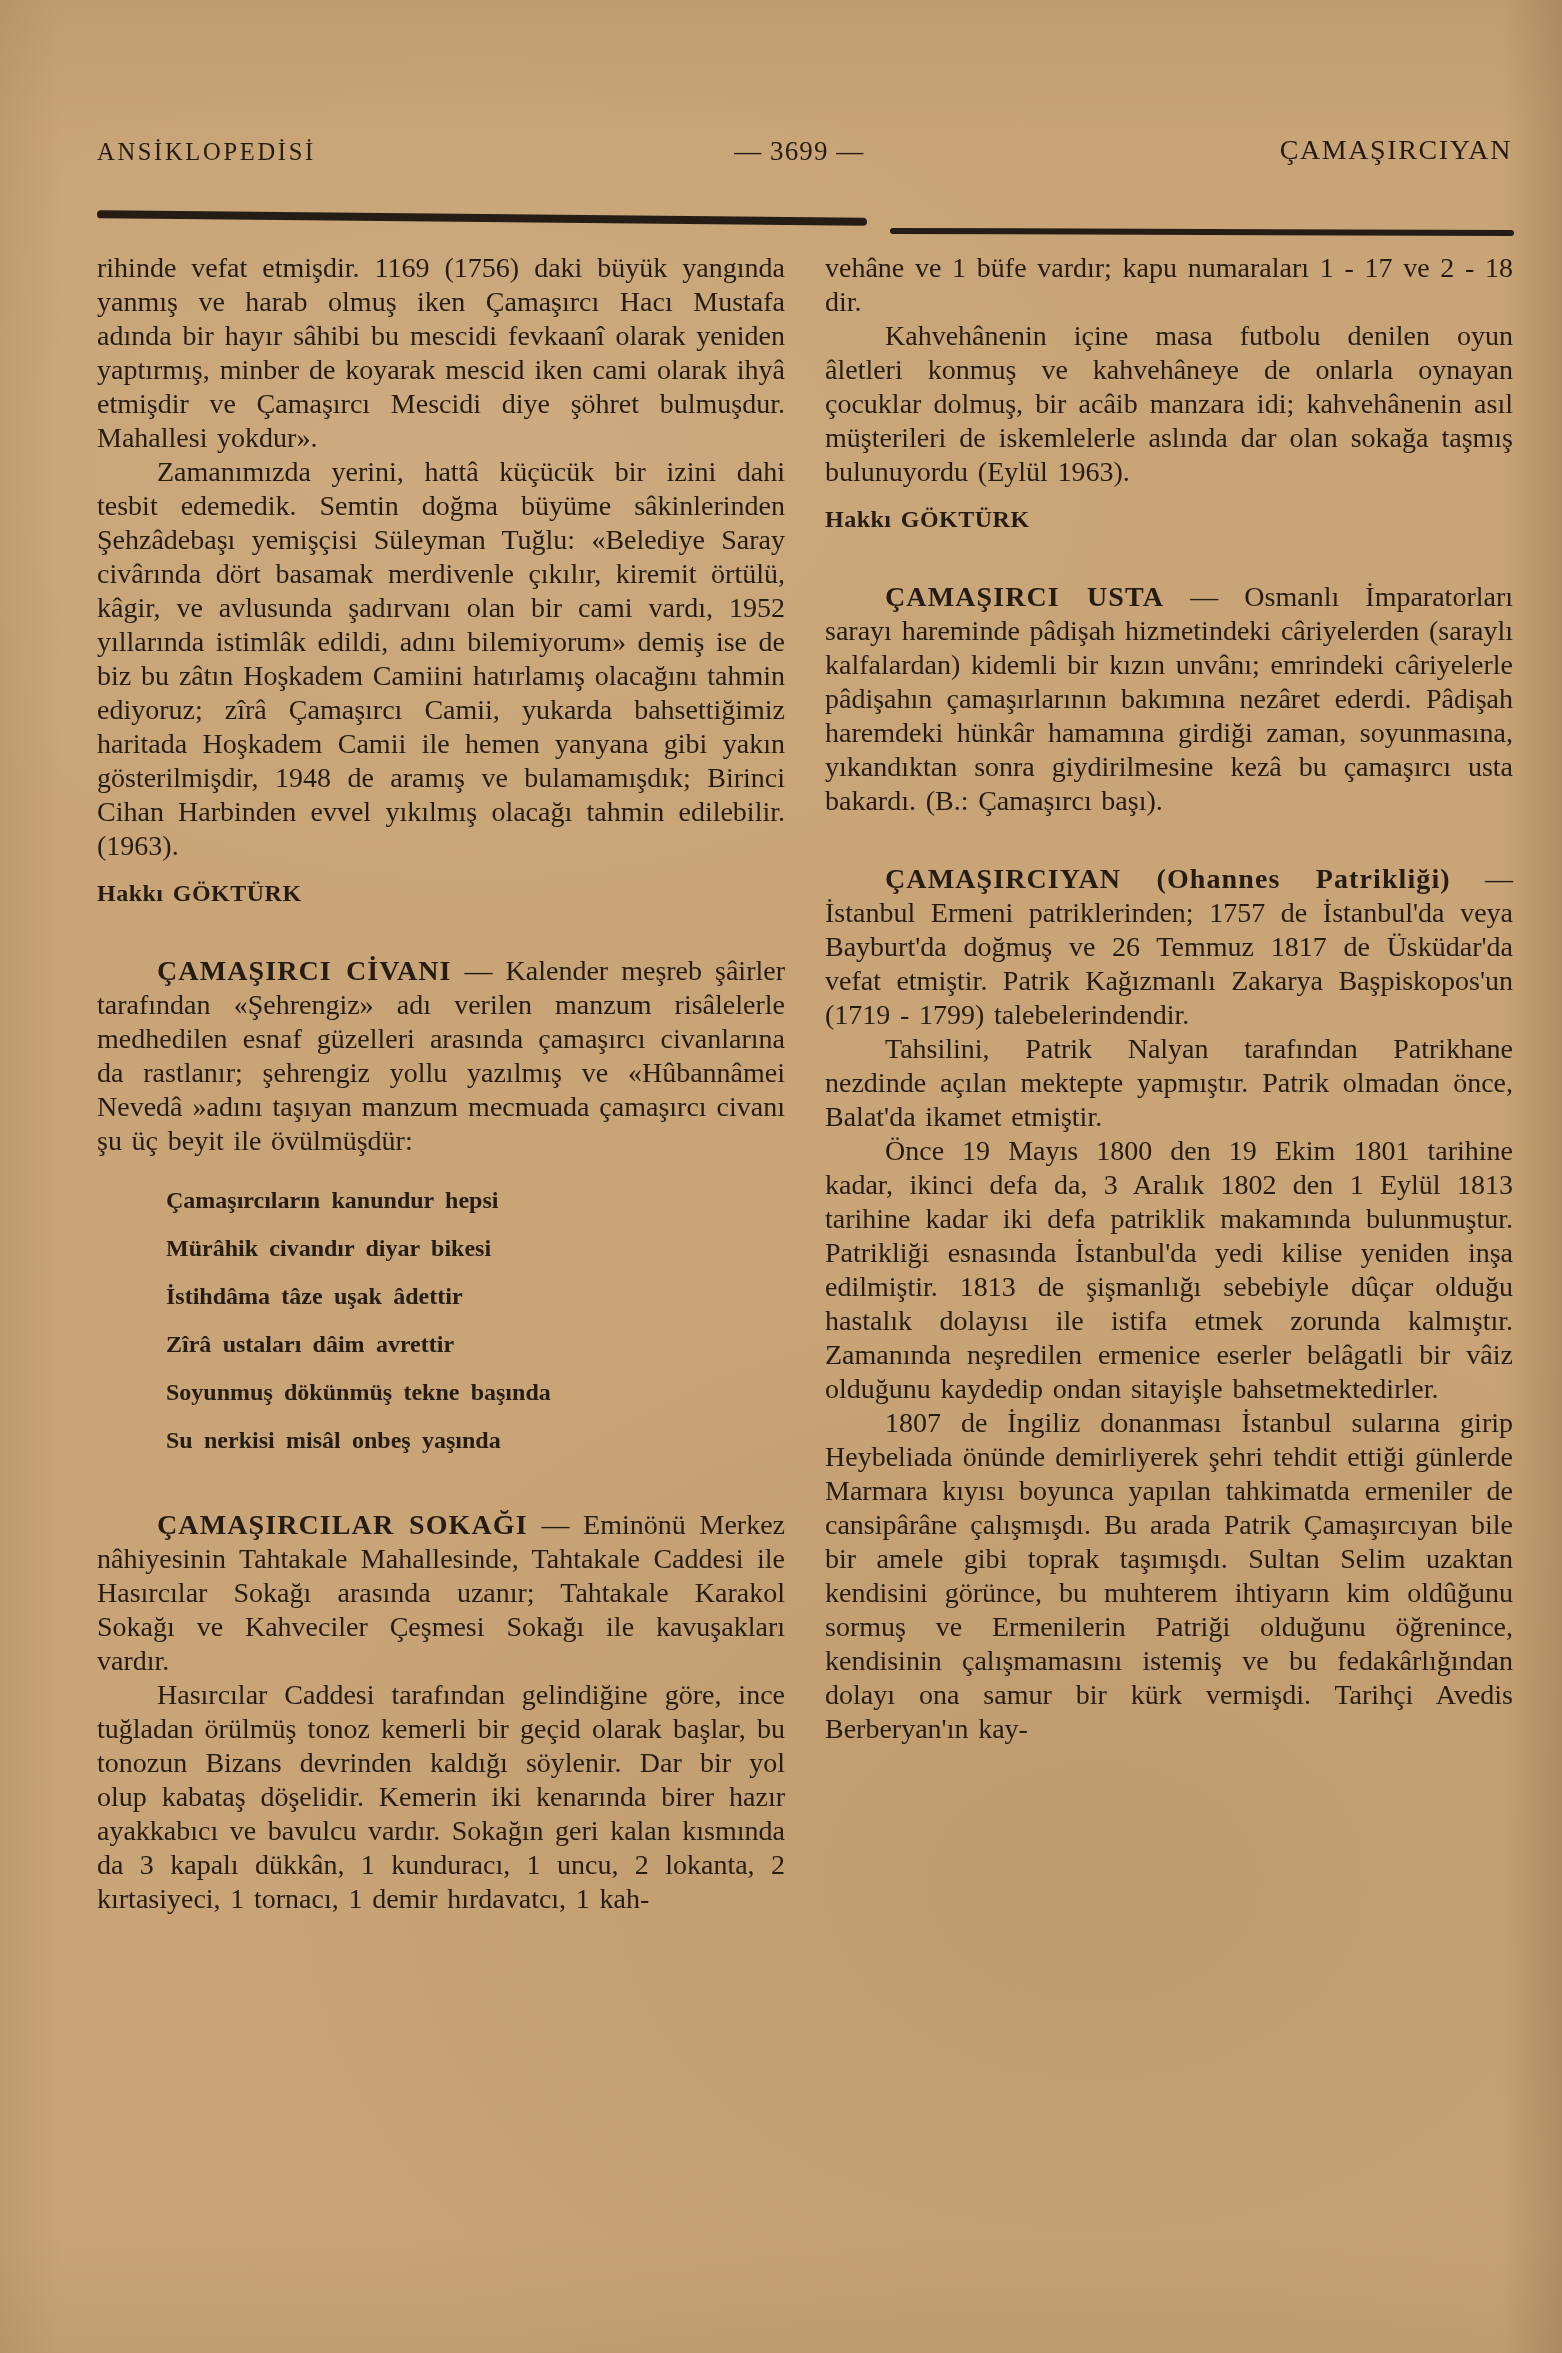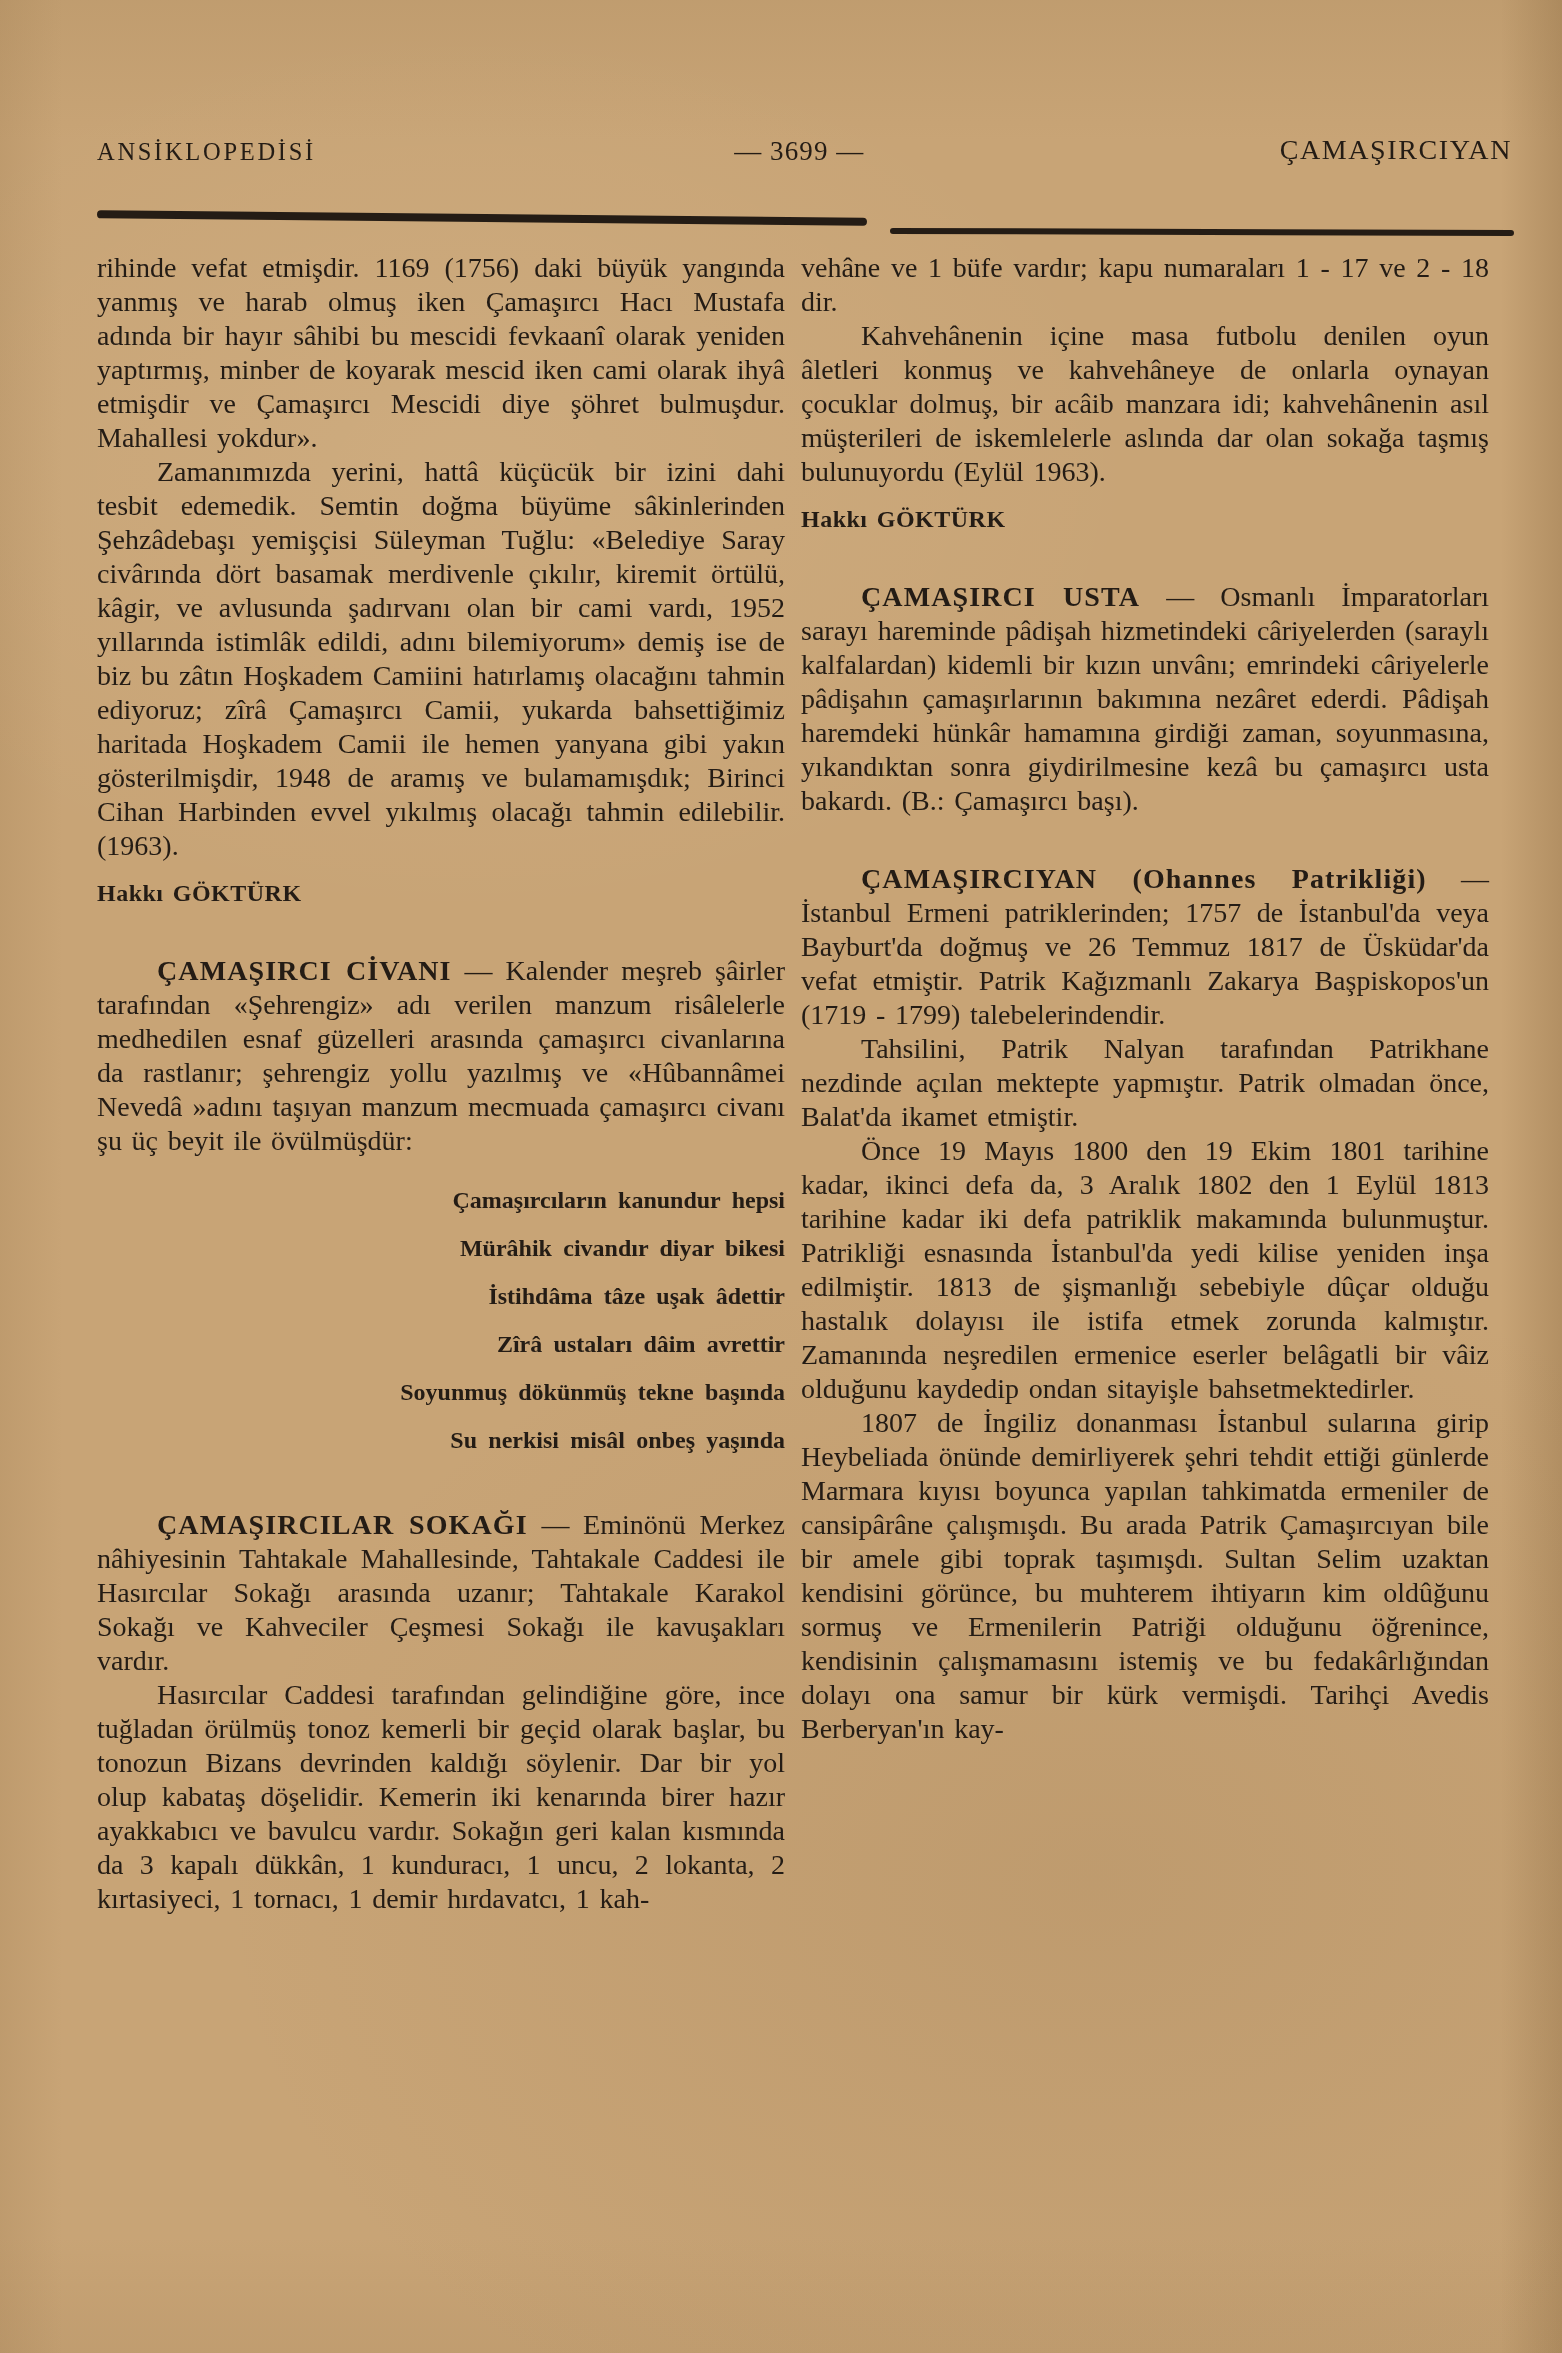--- a/index.html
+++ b/index.html
@@ -23,41 +23,41 @@
     font-weight:normal;
   }
   .h-left{position:absolute;left:0;top:4.3px;font-size:24.5px;letter-spacing:2.7px;}
   .h-center{position:absolute;left:50%;top:2.1px;transform:translateX(-54%);font-size:27px;letter-spacing:1.1px;}
   .h-right{position:absolute;right:0;top:0;font-size:28px;letter-spacing:1.6px;}
   .rule{position:absolute;background:#241c15;}
   .rule-a{left:97px;top:214px;width:770px;height:8px;transform:rotate(0.55deg);border-radius:4.3px;}
   .rule-b{left:890px;top:229px;width:624px;height:5.9px;transform:rotate(0.2deg);border-radius:3.2px;}
   .columns{
     position:absolute;top:251px;left:97px;width:1416px;
-    display:flex;gap:16px;
+    display:flex;gap:40px;
   }
   .col{
     width:688px;flex:0 0 688px;
     font-size:28px;line-height:34px;
     text-align:justify;
     word-spacing:2.7px;
   }
   .para{margin:0;text-indent:60px;}
   .para.no-indent{text-indent:0;}
   .para.entry{margin-top:44px;}
   .entry-title{font-weight:bold;letter-spacing:1.1px;}
   .signature{
     margin:12.8px 3.2px 3.2px 0;
     font-weight:bold;font-size:24px;letter-spacing:0.5px;
     text-indent:0;
   }
   .poem{
     margin:18px 0 21px 69px;
     font-weight:bold;font-size:24px;line-height:48px;
-    text-align:right;word-spacing:5.3px;
+    text-align:left;word-spacing:5.3px;
   }
   .poem-line{white-space:nowrap;}
 </style>
 </head>
 <body>
 
 <div class="page">
   <header>
     <span class="h-left">ANSİKLOPEDİSİ</span>
     <span class="h-center">— 3699 —</span>

